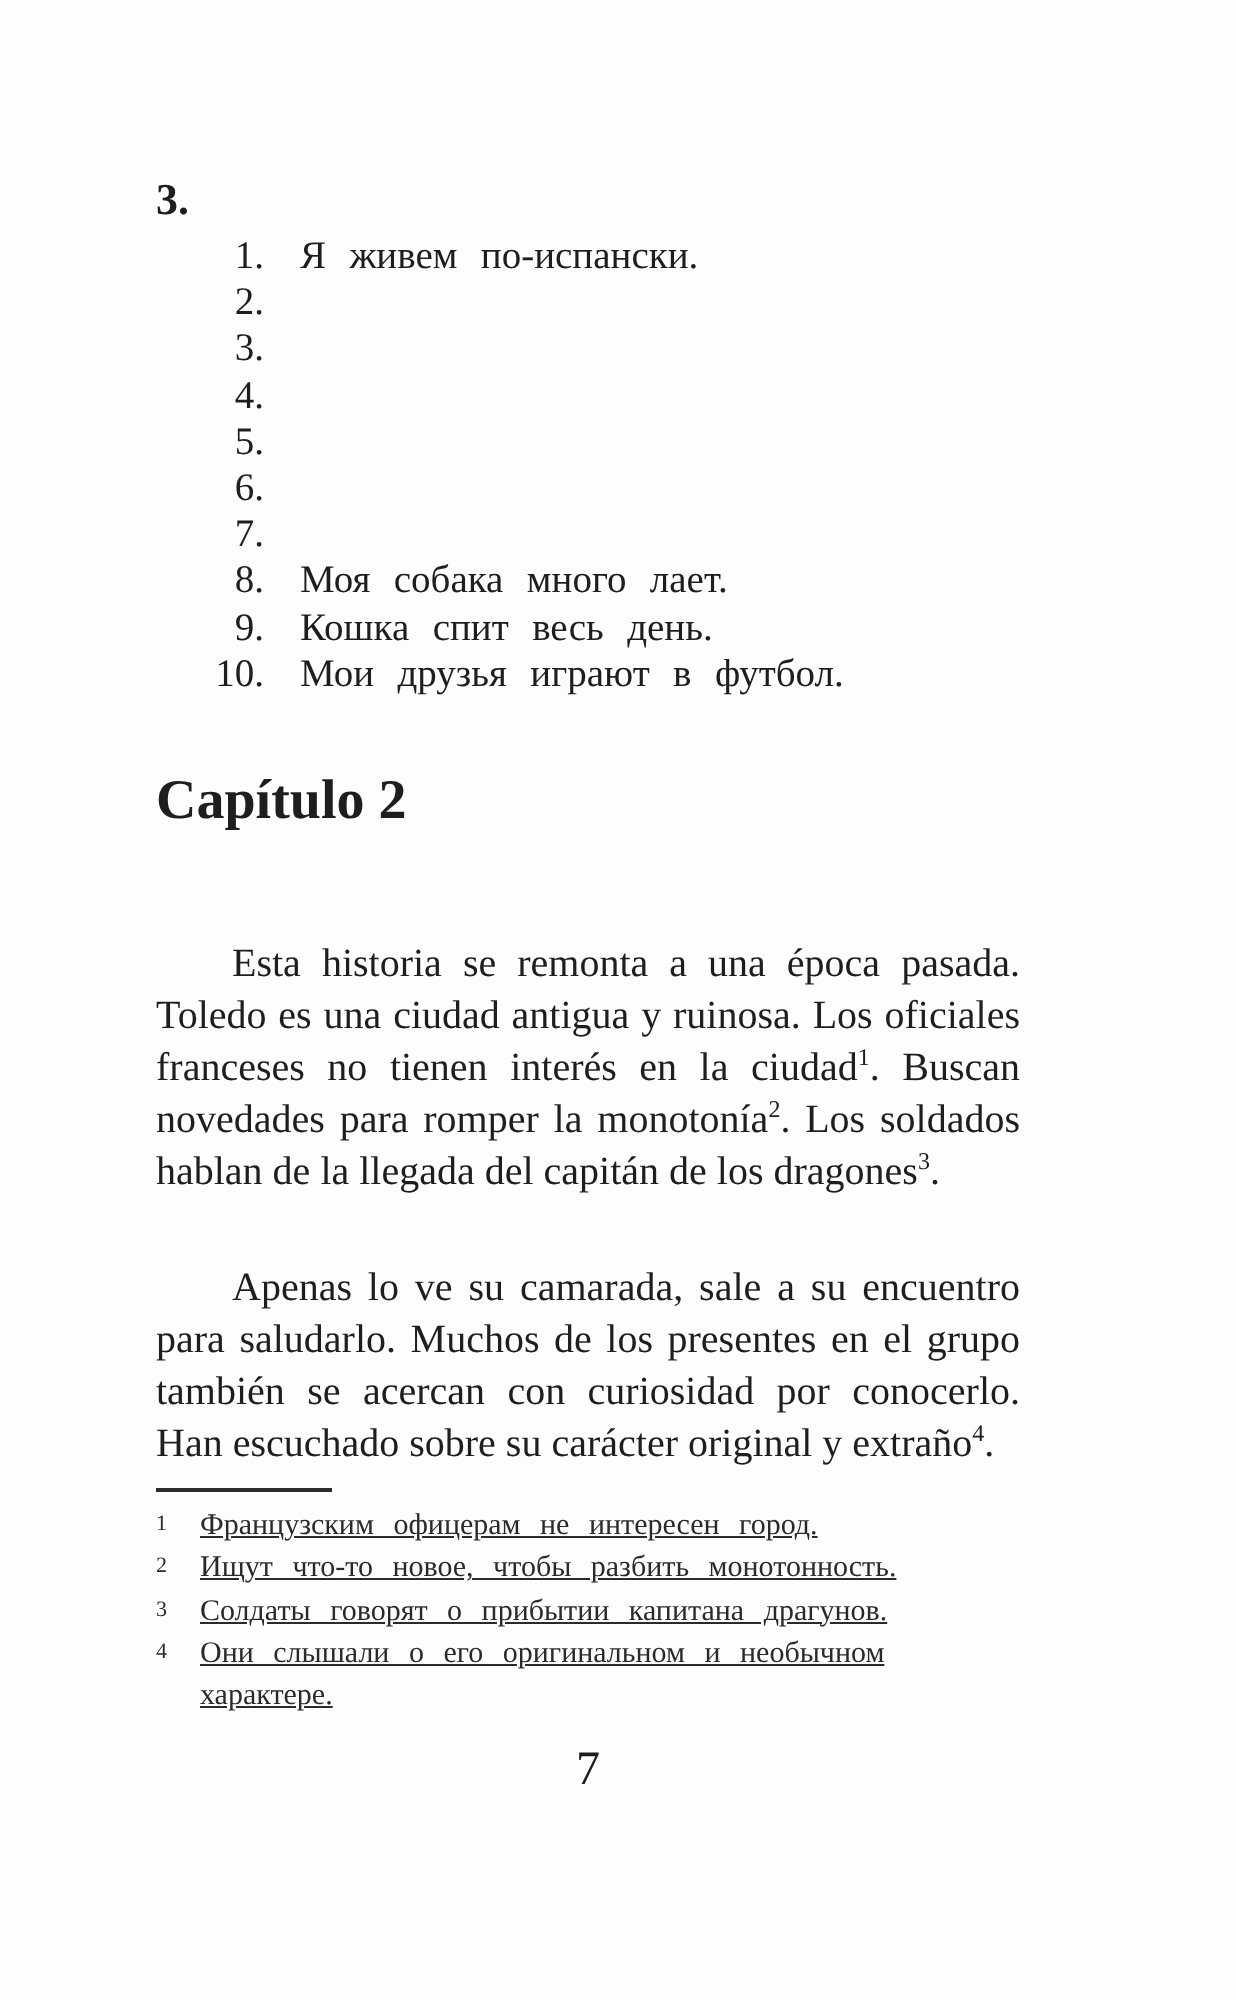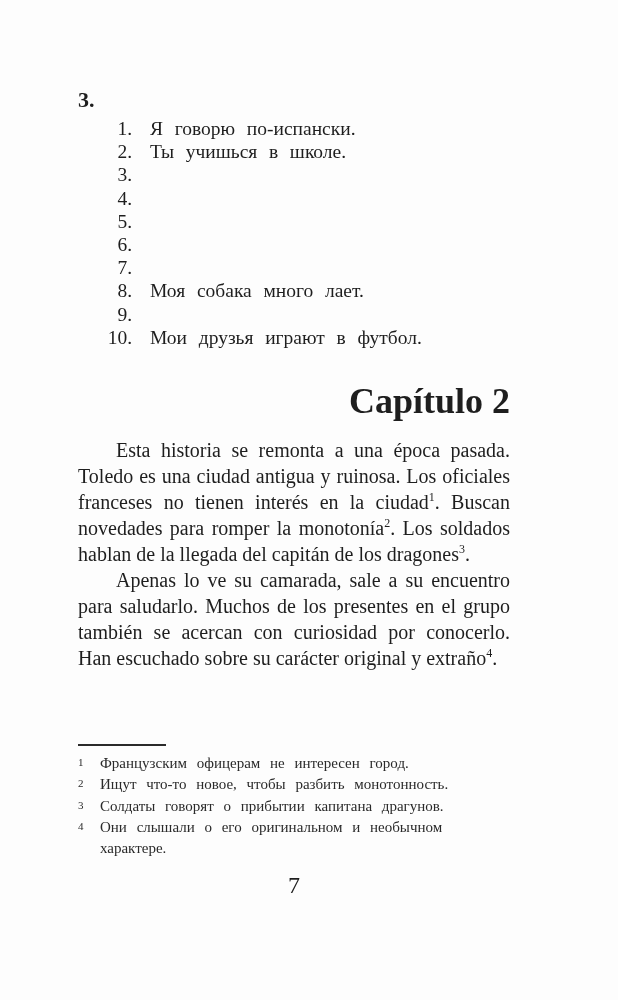--- a/index.html
+++ b/index.html
@@ -40,38 +40,39 @@
     flex: 0 0 54px;
     margin-right: 18px;
     word-spacing: normal;
   }
   
   .chapter-heading {
     position: absolute;
     left: 78px;
     top: 383px;
     width: 432px;
-    text-align: right;
-    font-size: 36px;
+    text-align: left;
+    font-size: 28px;
     font-weight: bold;
     line-height: 36px;
   }
   
   .body-text {
     position: absolute;
     left: 78px;
     top: 437px;
     width: 432px;
   }
   .body-text p {
     font-size: 20px;
     line-height: 26px;
     text-align: justify;
     text-indent: 38px;
     hyphens: auto;
+    margin-top: 32px;
     -webkit-hyphens: auto;
   }
   .body-text sup {
     font-size: 12px;
     line-height: 0;
     vertical-align: super;
   }
   
   .footnote-layer {
     position: absolute;
@@ -96,21 +97,21 @@
   }
   .footnote-marker {
     flex: 0 0 14px;
     width: 14px;
     margin-right: 8px;
     font-size: 11px;
     line-height: 19px;
     text-align: left;
     word-spacing: normal;
   }
-  .footnote-text { flex: 1; }
+  .footnote-text { flex: 1; text-decoration: underline; }
   
   .page-number {
     position: absolute;
     left: 78px;
     top: 870px;
     width: 432px;
     text-align: center;
     font-size: 24px;
     line-height: 30px;
   }
@@ -118,25 +119,24 @@
 </head>
 <body>
 
 <div class="page">
 
   <div class="exercise">
     <div class="exercise-label">3.</div>
     <div class="numbered-list">
       <div class="list-item">
         <span class="item-number">1.</span>
-        <span class="item-text">Я говорю по-испански.</span>
+        <span class="item-text">Я живем по-испански.</span>
       </div>
       <div class="list-item">
         <span class="item-number">2.</span>
-        <span class="item-text">Ты учишься в школе.</span>
       </div>
       <div class="list-item">
         <span class="item-number">3.</span>
       </div>
       <div class="list-item">
         <span class="item-number">4.</span>
       </div>
       <div class="list-item">
         <span class="item-number">5.</span>
       </div>
@@ -145,20 +145,21 @@
       </div>
       <div class="list-item">
         <span class="item-number">7.</span>
       </div>
       <div class="list-item">
         <span class="item-number">8.</span>
         <span class="item-text">Моя собака много лает.</span>
       </div>
       <div class="list-item">
         <span class="item-number">9.</span>
+        <span class="item-text">Кошка спит весь день.</span>
       </div>
       <div class="list-item">
         <span class="item-number">10.</span>
         <span class="item-text">Мои друзья играют в футбол.</span>
       </div>
     </div>
   </div>
 
   <h1 class="chapter-heading">Capítulo 2</h1>
 

